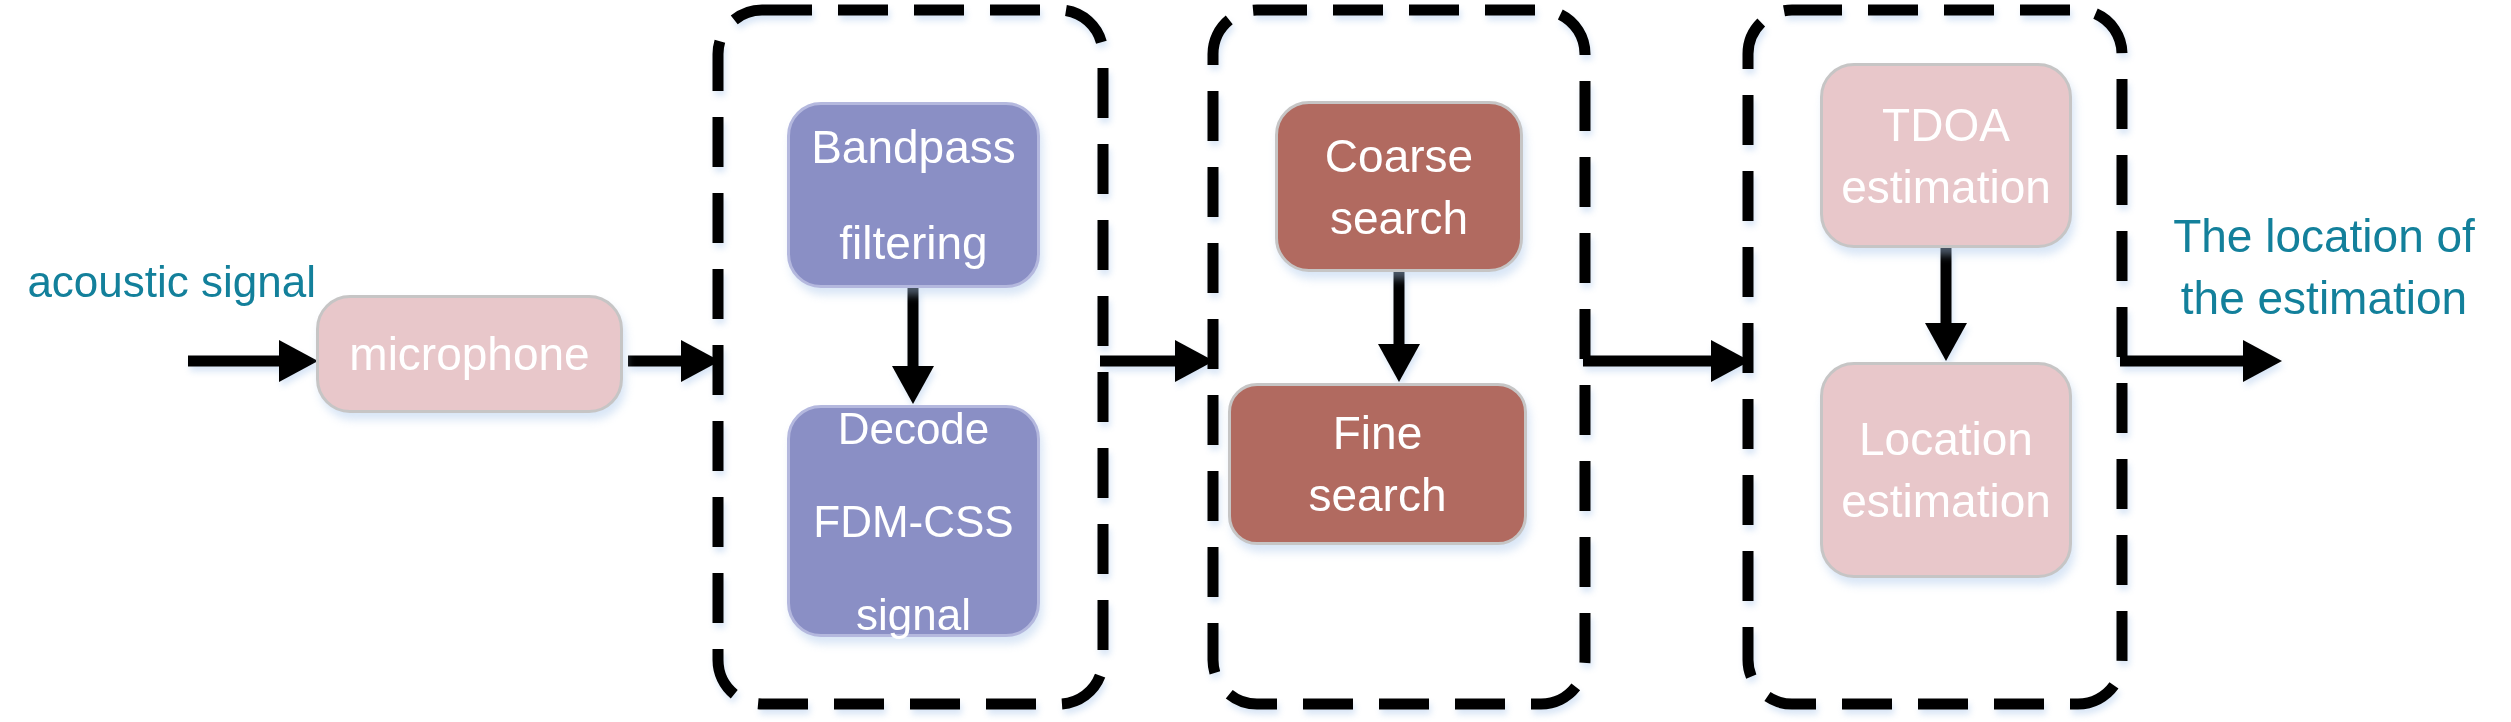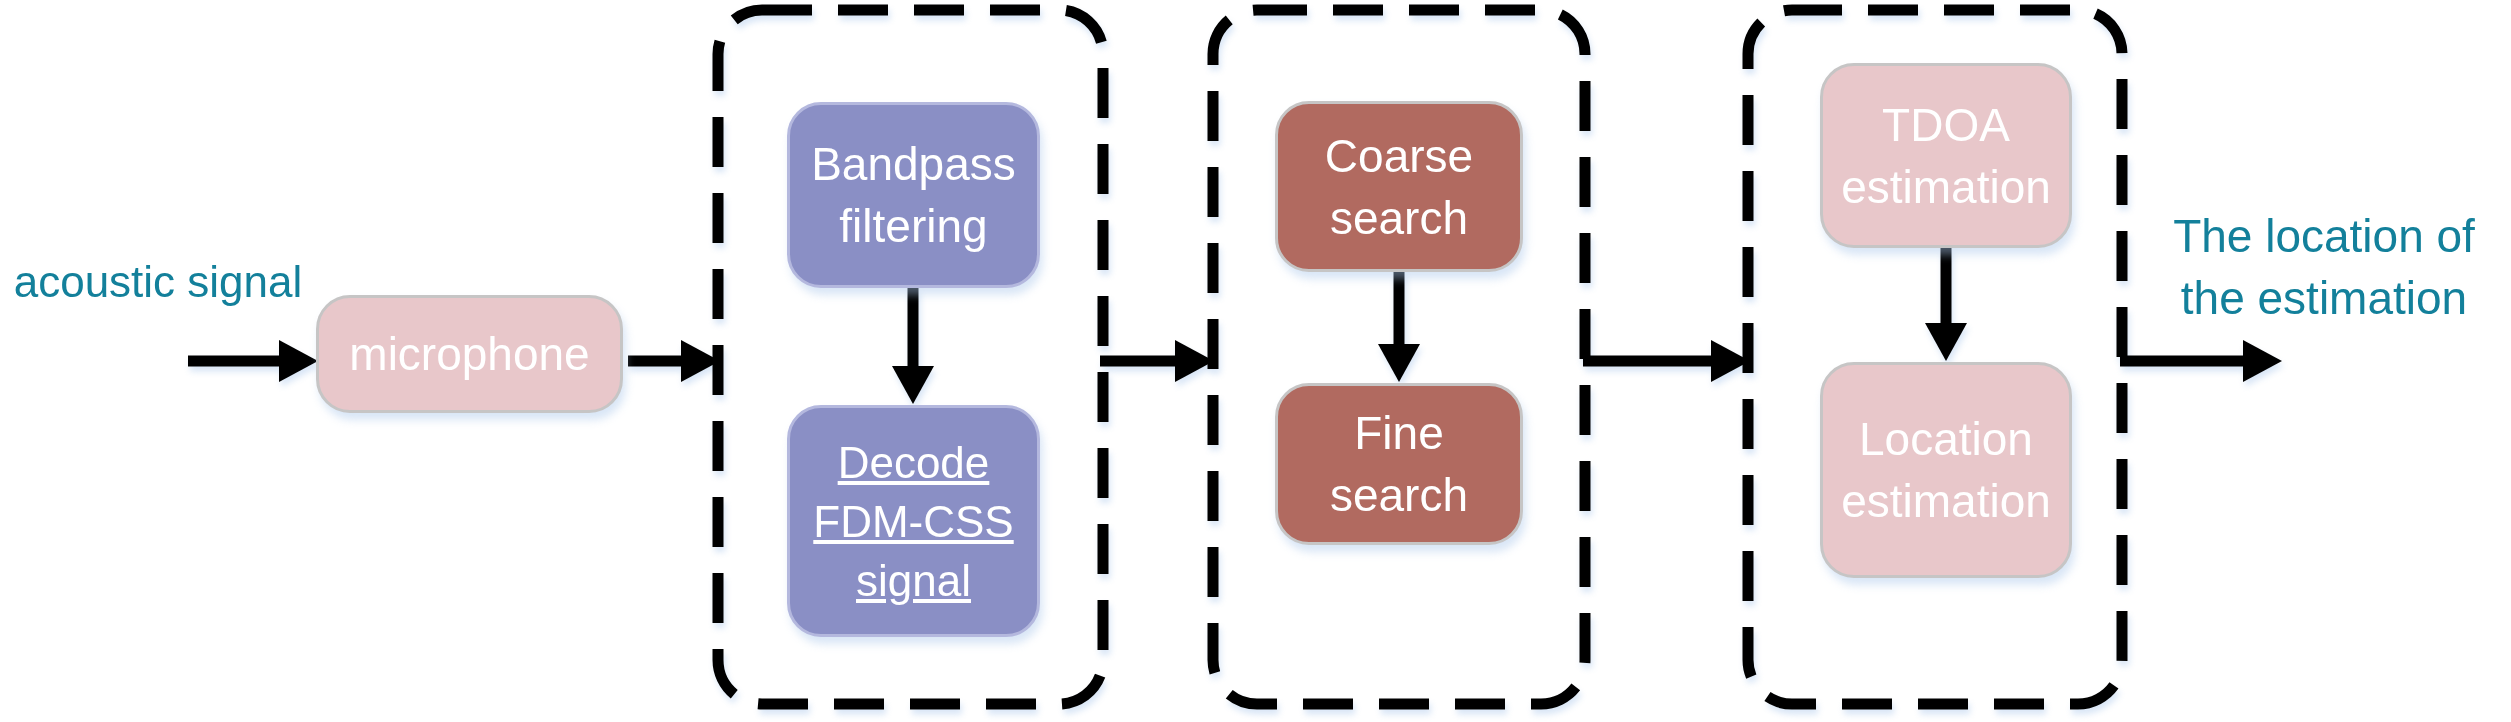--- a/index.html
+++ b/index.html
@@ -44,40 +44,40 @@
     display: flex;
     flex-direction: column;
     align-items: center;
     justify-content: center;
     text-align: center;
     font-size: 46px;
     line-height: 62px;
     box-shadow: 3px 7px 8px rgba(170, 200, 235, 0.45);
   }
   .node.pink   { background: var(--pink,   #e8c7ca); }
-  .node.purple { background: var(--purple, #8a8fc5); border-color: #b4b8de; }
+  .node.purple { background: var(--purple, #8a8fc5); border-color: #b4b8de; gap: 34px; }
   .node.brown  { background: var(--brown,  #b16a60); }
 
   .node-microphone   { left: 316px;  top: 295px; width: 307px; height: 118px; }
   .node-bandpass     { left: 787px;  top: 102px; width: 253px; height: 186px; }
-  .node-decode       { left: 787px;  top: 405px; width: 253px; height: 232px; font-size: 44px; line-height: 59px; text-decoration: underline; }
+  .node-decode       { left: 787px;  top: 405px; width: 253px; height: 232px; font-size: 44px; line-height: 59px; }
   .node-coarse       { left: 1275px; top: 101px; width: 248px; height: 171px; }
-  .node-fine         { left: 1275px; top: 383px; width: 248px; height: 162px; }
+  .node-fine         { left: 1228px; top: 383px; width: 299px; height: 162px; border-radius: 29px; }
   .node-tdoa         { left: 1820px; top: 63px;  width: 252px; height: 185px; text-align: right; }
   .node-location     { left: 1820px; top: 362px; width: 252px; height: 216px; }
 
   .flow-label {
     position: absolute;
     color: var(--teal, #13809b);
     text-align: center;
     font-weight: 400;
   }
   .label-input {
     left: 0px; top: 258px; width: 316px;
-    font-size: 44px; line-height: 48px;
+    font-size: 44px; line-height: 48px; text-align: right;
   }
   .label-output {
     left: 2138px; top: 205px; width: 372px;
     font-size: 46px; line-height: 62px;
   }
 </style>
 </head>
 <body>
 
 <div class="canvas">

